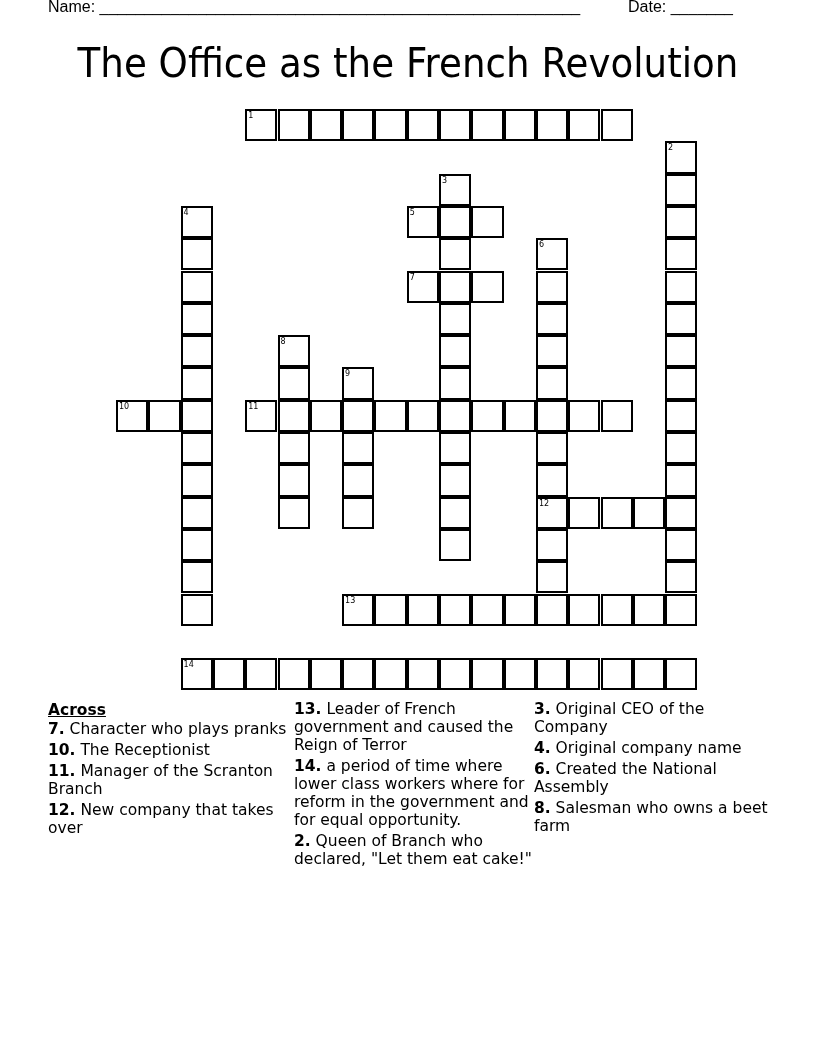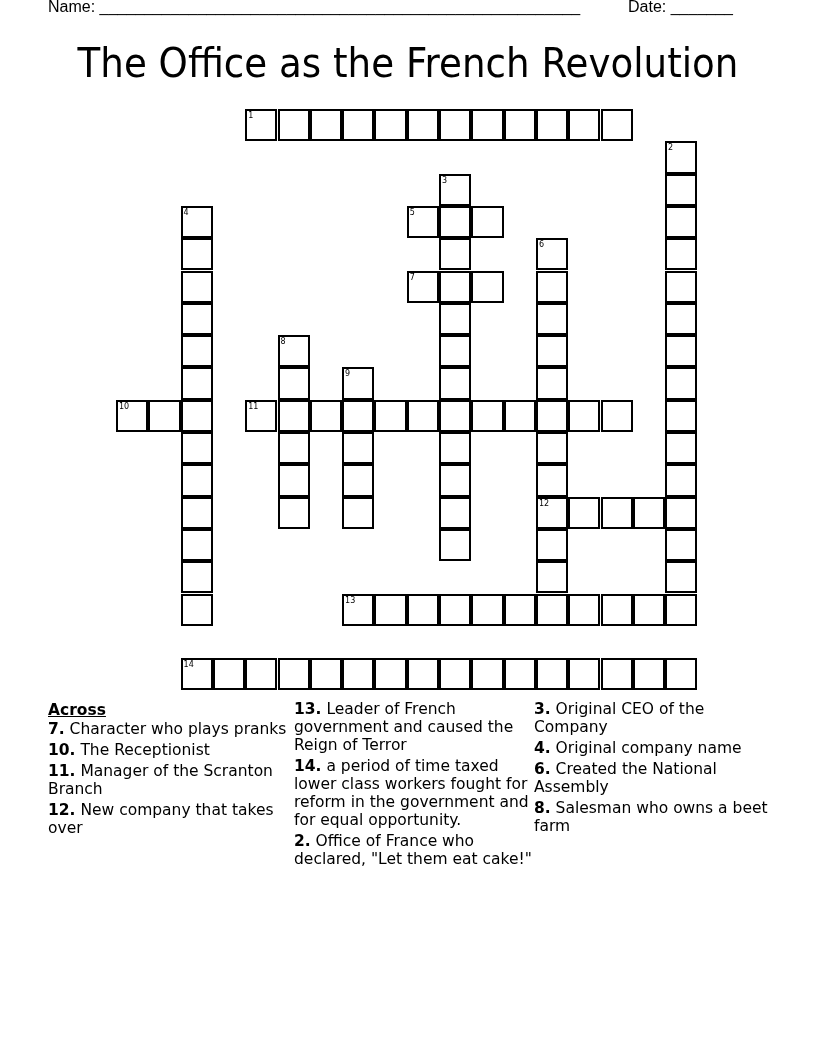--- a/index.html
+++ b/index.html
@@ -181,22 +181,22 @@
 <div class="clues">
   <div class="col col1">
     <div class="heading">Across</div>
     <div class="clue"><b>7.</b><span> Character who plays pranks</span></div>
     <div class="clue"><b>10.</b><span> The Receptionist</span></div>
     <div class="clue"><b>11.</b><span> Manager of the Scranton Branch</span></div>
     <div class="clue"><b>12.</b><span> New company that takes over</span></div>
   </div>
   <div class="col col2">
     <div class="clue"><b>13.</b><span> Leader of French government and caused the Reign of Terror</span></div>
-    <div class="clue"><b>14.</b><span> a period of time taxed lower class workers fought for reform in the government and for equal opportunity.</span></div>
-    <div class="clue"><b>2.</b><span> Office of France who declared, "Let them eat cake!"</span></div>
+    <div class="clue"><b>14.</b><span> a period of time where lower class workers where for reform in the government and for equal opportunity.</span></div>
+    <div class="clue"><b>2.</b><span> Queen of Branch who declared, "Let them eat cake!"</span></div>
   </div>
   <div class="col col3">
     <div class="clue"><b>3.</b><span> Original CEO of the Company</span></div>
     <div class="clue"><b>4.</b><span> Original company name</span></div>
     <div class="clue"><b>6.</b><span> Created the National Assembly</span></div>
     <div class="clue"><b>8.</b><span> Salesman who owns a beet farm</span></div>
   </div>
 </div>
 
 </body></html>

